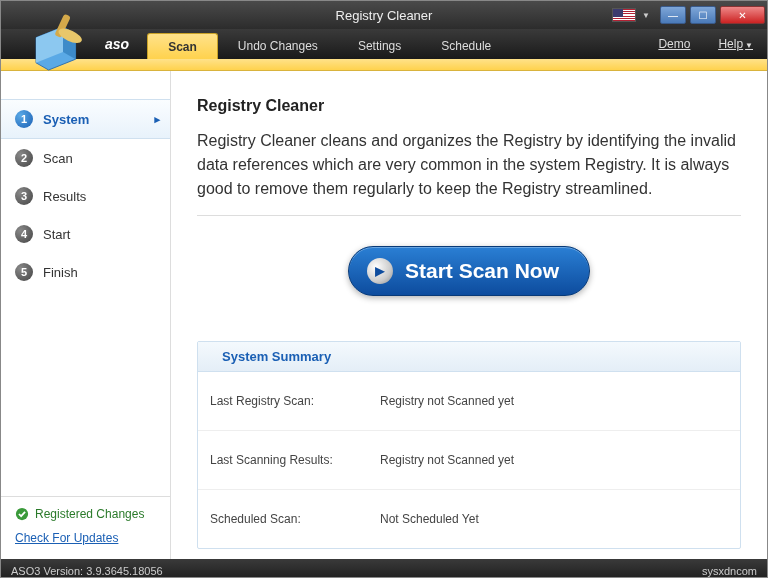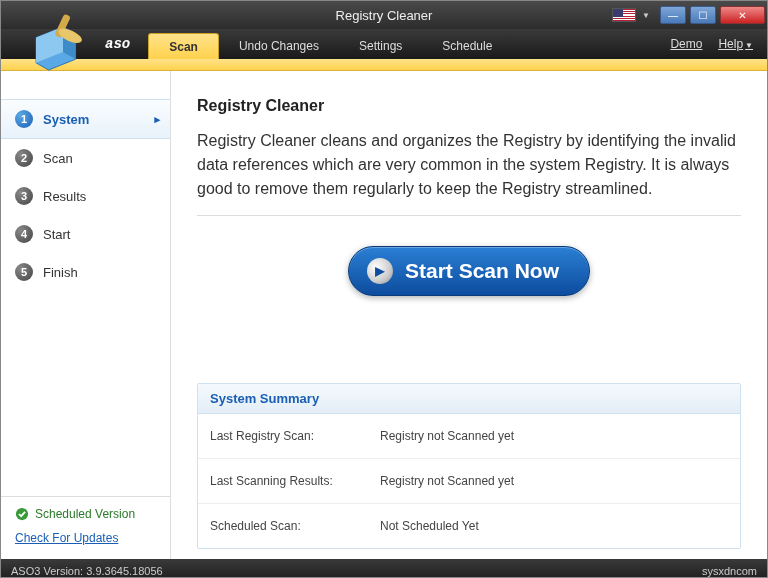--- a/index.html
+++ b/index.html
@@ -14,24 +14,24 @@
 .flag-dd { color:#ccc; font-size:8px; margin-right:6px; }
 .winbtn { width:26px; height:18px; border:1px solid #3a5a8a; border-radius:2px; display:flex; align-items:center; justify-content:center; font-size:10px; color:#fff; }
 .min { background:linear-gradient(#7ea6d8,#4a7ab8); }
 .max { background:linear-gradient(#7ea6d8,#4a7ab8); }
 .close { background:linear-gradient(#e88,#c22); border-color:#833; width:45px; }
 
 
 .menubar { height:30px; background:linear-gradient(#3a3a3a,#1a1a1a); display:flex; align-items:center; position:relative; }
 .logo { width:90px; height:78px; position:absolute; top:-28px; left:8px; z-index:5; display:flex; align-items:flex-end; justify-content:center; }
 .logo svg { width:72px; height:72px; }
-.brand { color:#fff; font-style:italic; font-weight:bold; font-size:14px; margin-left:104px; margin-right:18px;font-family:Liberation Mono, monospace; }
+.brand { color:#fff; font-style:italic; font-weight:bold; font-size:14px; margin-left:104px; margin-right:18px; }
 .tab { height:26px; padding:0 20px; color:#ddd; font-size:12px; display:flex; align-items:center; border-radius:3px 3px 0 0; margin-top:4px; cursor:pointer; }
 .tab.active { background:linear-gradient(#ffe28a,#ffd24d); color:#333; border:1px solid #c9a227; border-bottom:none; font-weight:600; }
-.menubar .links { margin-left:auto; display:flex; gap:16px; padding-right:14px; }
+.menubar .links { margin-left:auto; display:flex; gap:28px; padding-right:14px; }
 .menubar .links span { color:#ddd; font-size:12px; text-decoration:underline; cursor:pointer; }
 .menubar .links .caret { font-size:8px; margin-left:2px; text-decoration:none; }
 
 
 .gold { height:12px; background:linear-gradient(#ffe28a,#ffd24d); border-bottom:1px solid #d9b33d; }
 
 
 .main { display:flex; height:488px; }
 .sidebar { width:170px; background:#fff; border-right:1px solid #ddd; display:flex; flex-direction:column; padding-top:28px; }
 .step { display:flex; align-items:center; gap:10px; padding:10px 14px; font-size:13px; color:#333; position:relative; cursor:pointer; }
@@ -48,22 +48,22 @@
 
 
 .content { flex:1; padding:26px 26px 10px; overflow:hidden; display:flex; flex-direction:column; }
 .content h1 { font-size:16px; color:#222; margin-bottom:14px; }
 .content .desc { font-size:16px; color:#333; line-height:1.5; margin-bottom:8px; }
 .hr { height:1px; background:#ddd; margin:6px 0 30px; }
 .scanbtn { align-self:center; background:linear-gradient(#2a7fd4,#0d4c9e); color:#fff; font-size:21px; font-weight:bold; border:1px solid #083a78; border-radius:26px; padding:11px 30px 11px 18px; display:flex; align-items:center; gap:12px; cursor:pointer; box-shadow:0 2px 6px rgba(0,0,0,.3), inset 0 1px 0 rgba(255,255,255,.3); }
 .scanbtn .play { width:26px; height:26px; border-radius:50%; background:radial-gradient(circle at 35% 35%,#fff,#ccc 60%,#888); display:flex; align-items:center; justify-content:center; color:#0d4c9e; font-size:12px; }
 .content .grow { flex:1; }
 .summary { border:1px solid #cfe0ef; border-radius:2px; }
-.summary-hd { background:linear-gradient(#f4f9fd,#e4eef7); padding:7px 12px; color:#1a5fb4; font-weight:bold; font-size:13px; border-bottom:1px solid #cfe0ef; }
-.summary-row { display:flex; padding:15px 12px; font-size:12px; color:#444; border-bottom:1px solid #eee; }
+.summary-hd { background:linear-gradient(#f4f9fd,#e4eef7); padding:7px 24px; color:#1a5fb4; font-weight:bold; font-size:13px; border-bottom:1px solid #cfe0ef; }
+.summary-row { display:flex; padding:22px 12px; font-size:12px; color:#444; border-bottom:1px solid #eee; }
 .summary-row:last-child { border-bottom:none;align-items:center; }
 .summary-row .k { width:170px; }
 
 
 .status { height:24px; background:linear-gradient(#3a3a3a,#1a1a1a); color:#ccc; font-size:11px; display:flex; align-items:center; padding:0 10px; justify-content:space-between; }
 </style>
 </head>
 <body>
 
 <div class="titlebar">
@@ -136,21 +136,21 @@
       <span>Finish</span>
     </div>
     <div class="spacer"></div>
     <div class="bottom">
       <div class="sep"></div>
       <div class="reg">
         <svg viewBox="0 0 16 16">
             <circle cx="8" cy="8" r="7" fill="#3a9a3a"></circle>
             <path d="M4.5 8 L7 10.5 L11.5 5.5" stroke="#fff" stroke-width="2" fill="none"></path>
           </svg>
-        <span>Scheduled Version</span>
+        <span>Registered Changes</span>
       </div>
       <div class="chk">Check For Updates</div>
     </div>
   </div>
 
   <div class="content">
     <h1>Registry Cleaner</h1>
     <p class="desc">Registry Cleaner cleans and organizes the Registry by identifying the invalid data references which are very common in the system Registry. It is always good to remove them regularly to keep the Registry streamlined.</p>
     <div class="hr"></div>
     <div class="scanbtn">

